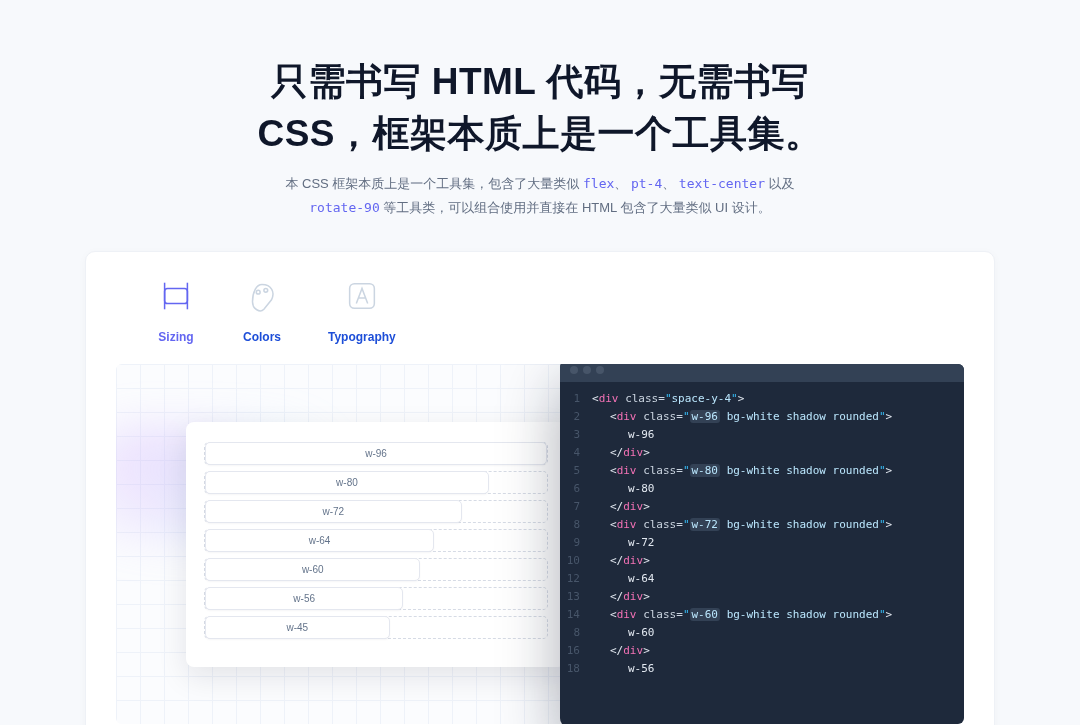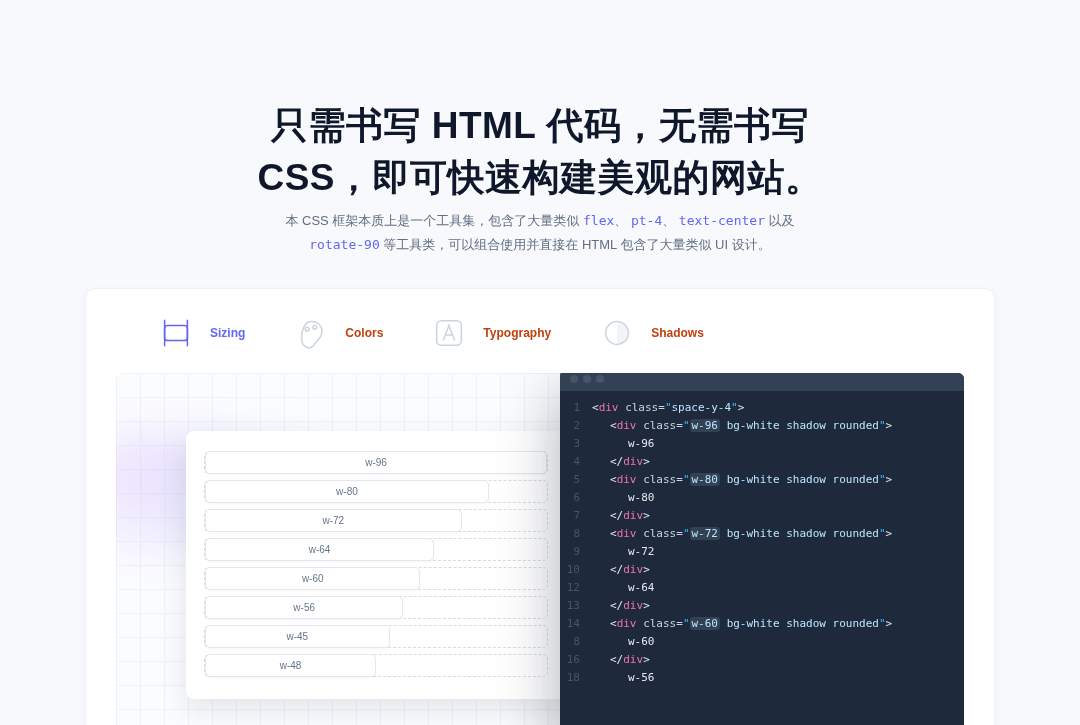--- a/index.html
+++ b/index.html
@@ -7,35 +7,35 @@
     width: 1080px;
     height: 725px;
     background: #f7f9fc;
     font-family: -apple-system, "PingFang SC", "Microsoft YaHei", "Helvetica Neue", Arial, sans-serif;
     overflow: hidden;
     color: #0f172a;
   }
   .container {
     width: 100%;
     height: 100%;
-    padding-top: 100px;
+    padding-top: 56px;
   }
   h1.hero {
     text-align: center;
     font-size: 37px;
     font-weight: 800;
     letter-spacing: 0.5px;
     line-height: 1.4;
     color: #0f172a;
   }
   p.subtitle {
     text-align: center;
     font-size: 13px;
     color: #626e82;
-    margin-top: 5px;
+    margin-top: 12px;
     line-height: 1.9;
   }
   .subtitle .code-chip {
     color: #6366f1;
     font-family: ui-monospace, SFMono-Regular, Menlo, Consolas, monospace;
   }
 
   .card {
     position: relative;
     width: 910px;
@@ -47,36 +47,36 @@
     border: 1px solid #eef1f6;
   }
 
   .tabs {
     display: flex;
     gap: 46px;
     padding-left: 40px;
   }
   .tab {
     display: flex;
-    flex-direction: row;
+    flex-direction: column;
     align-items: center;
     gap: 14px;
     cursor: pointer;
   }
   .tab .icon-box {
     width: 40px;
     height: 40px;
     display: flex;
     align-items: center;
     justify-content: center;
   }
   .tab .label {
     font-size: 12px;
     font-weight: 600;
-    color: #c2410c;
+    color: #1d4ed8;
   }
   .tab.active .label { color: #6366f1; }
   .tab.active svg { stroke: #6366f1; fill: none; }
   .tab svg { stroke: #cbd5e1; fill: none; stroke-width: 1.6; }
 
   .demo-area {
     position: relative;
     margin-top: 20px;
     height: 360px;
     background-image:
@@ -187,21 +187,21 @@
   .ind1 { padding-left: 18px; display: inline-block; }
   .ind2 { padding-left: 36px; display: inline-block; }
 </style>
 </head>
 <body>
 
 <div class="container">
 
   <h1 class="hero">
     <span>只需书写 HTML 代码，无需书写</span><br>
-    <span>CSS，即可快速构建美观的网站。</span>
+    <span>CSS，框架本质上是一个工具集。</span>
   </h1>
 
   <p class="subtitle">
     <span>本 CSS 框架本质上是一个工具集，包含了大量类似 </span>
     <span class="code-chip">flex</span><span>、</span>
     <span class="code-chip">pt-4</span><span>、</span>
     <span class="code-chip">text-center</span><span> 以及</span><br>
     <span class="code-chip">rotate-90</span><span> 等工具类，可以组合使用并直接在 HTML 包含了大量类似 UI 设计。</span>
   </p>
 
@@ -229,29 +229,20 @@
       </div>
       <div class="tab">
         <div class="icon-box">
           <svg width="38" height="38" viewBox="0 0 40 40">
               <rect x="7" y="7" width="26" height="26" rx="5"></rect>
               <path d="M14 28 L20 12 L26 28 M16 22 L24 22"></path>
             </svg>
         </div>
         <div class="label">Typography</div>
       </div>
-      <div class="tab">
-        <div class="icon-box">
-          <svg width="38" height="38" viewBox="0 0 40 40">
-              <circle cx="20" cy="20" r="12"></circle>
-              <path d="M20 8 A12 12 0 0 1 20 32 Z" fill="#cbd5e1" stroke="none" opacity="0.25"></path>
-            </svg>
-        </div>
-        <div class="label">Shadows</div>
-      </div>
     </div>
 
     <div class="demo-area">
       <div class="blur-blob"></div>
 
       <div class="sizing-card">
         <div class="dashed-row">
             <div class="bar-pill w96">w-96</div>
           </div>
         <div class="dashed-row">
@@ -264,23 +255,20 @@
             <div class="bar-pill w64">w-64</div>
           </div>
         <div class="dashed-row">
             <div class="bar-pill w60">w-60</div>
           </div>
         <div class="dashed-row">
             <div class="bar-pill w56">w-56</div>
           </div>
         <div class="dashed-row">
             <div class="bar-pill w52">w-45</div>
-          </div>
-        <div class="dashed-row" style="margin-bottom:0">
-            <div class="bar-pill w48">w-48</div>
           </div>
       </div>
 
       <div class="editor">
         <div class="editor-top">
           <div class="dot"></div>
           <div class="dot"></div>
           <div class="dot"></div>
         </div>
         <div class="editor-body" id="editor-body">

